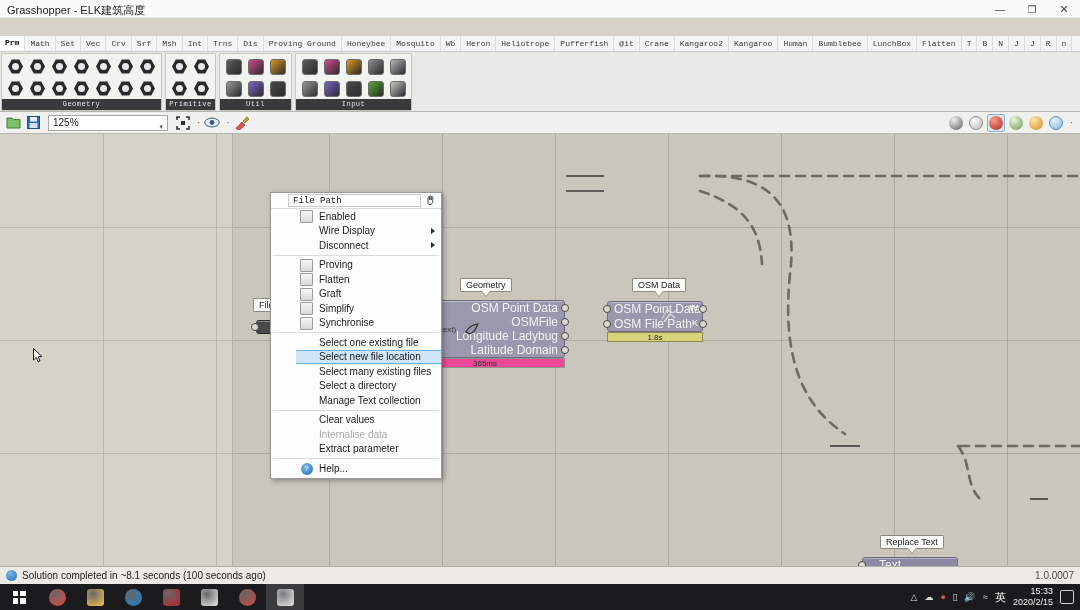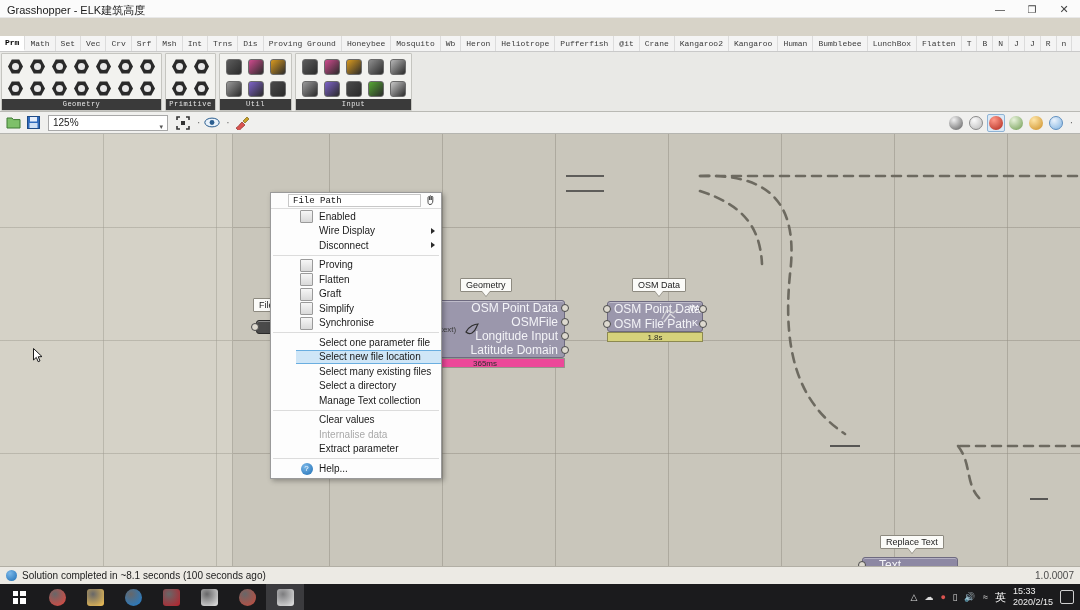--- a/index.html
+++ b/index.html
@@ -240,21 +240,21 @@
   }
   .tstart .win i{ background:#ffffff; display:block; }
   .tapp{
     width:38px; height:26px; display:flex; align-items:center; justify-content:center;
     position:relative;
   }
   .tapp.active{ background:#3b3b3e; }
   .tapp .ic{ width:17px; height:17px; border-radius:3px; }
   .tray{ margin-left:auto; display:flex; align-items:center; padding-right:6px; gap:7px; }
   .tray .ti{ font-size:9px; color:#dcdcdc; }
-  .clock{ font-size:9px; color:#f0f0f0; text-align:left; line-height:11px; }
+  .clock{ font-size:9px; color:#f0f0f0; text-align:right; line-height:11px; }
   .notif{ width:14px; height:14px; border:1.5px solid #cfcfcf; border-radius:2px; }
 </style>
 </head>
 <body>
 
 <div class="app">
 
   <div class="titlebar">
     <div class="title">Grasshopper - ELK建筑高度</div>
     <div class="winbtns">
@@ -513,21 +513,21 @@
     <div class="comp" style="left:256px; top:186px;">
       <div class="comp-body" style="width:44px;height:14px;background:#4a4a4a;border-color:#2a2a2a;"></div>
       <div class="port" style="left:-5px; top:3px;"></div>
     </div>
 
     <div class="nicktag" style="left:460px; top:144px;">Geometry</div>
     <div class="comp" style="left:405px; top:166px;">
       <div class="comp-body" style="width:160px;">
         <div class="param-row">OSM Point Data</div>
         <div class="param-row">OSMFile</div>
-        <div class="param-row">Longitude Input</div>
+        <div class="param-row">Longitude Ladybug</div>
         <div class="param-row">Latitude Domain</div>
         <div class="port" style="right:-5px; top:3px;"></div>
         <div class="port" style="right:-5px; top:17px;"></div>
         <div class="port" style="right:-5px; top:31px;"></div>
         <div class="port" style="right:-5px; top:45px;"></div>
       </div>
       <div class="timebar grey" style="width:160px;">365ms</div>
     </div>
     <div style="position:absolute; left:438px; top:191px; font-size:8px; color:#3a3a3a;">(text)</div>
     <div style="position:absolute;left:464px;top:188px;width:16px;height:14px;">
@@ -605,21 +605,21 @@
           <div class="ctxitem">
             <span class="cicon"></span>
             <span>Simplify</span>
           </div>
           <div class="ctxitem">
             <span class="cicon"></span>
             <span>Synchronise</span>
           </div>
           <div class="ctxsep"></div>
           <div class="ctxitem">
-            <span>Select one parameter file</span>
+            <span>Select one existing file</span>
           </div>
           <div class="ctxitem highlight">
             <span>Select new file location</span>
           </div>
           <div class="ctxitem">
             <span>Select many existing files</span>
           </div>
           <div class="ctxitem">
             <span>Select a directory</span>
           </div>

